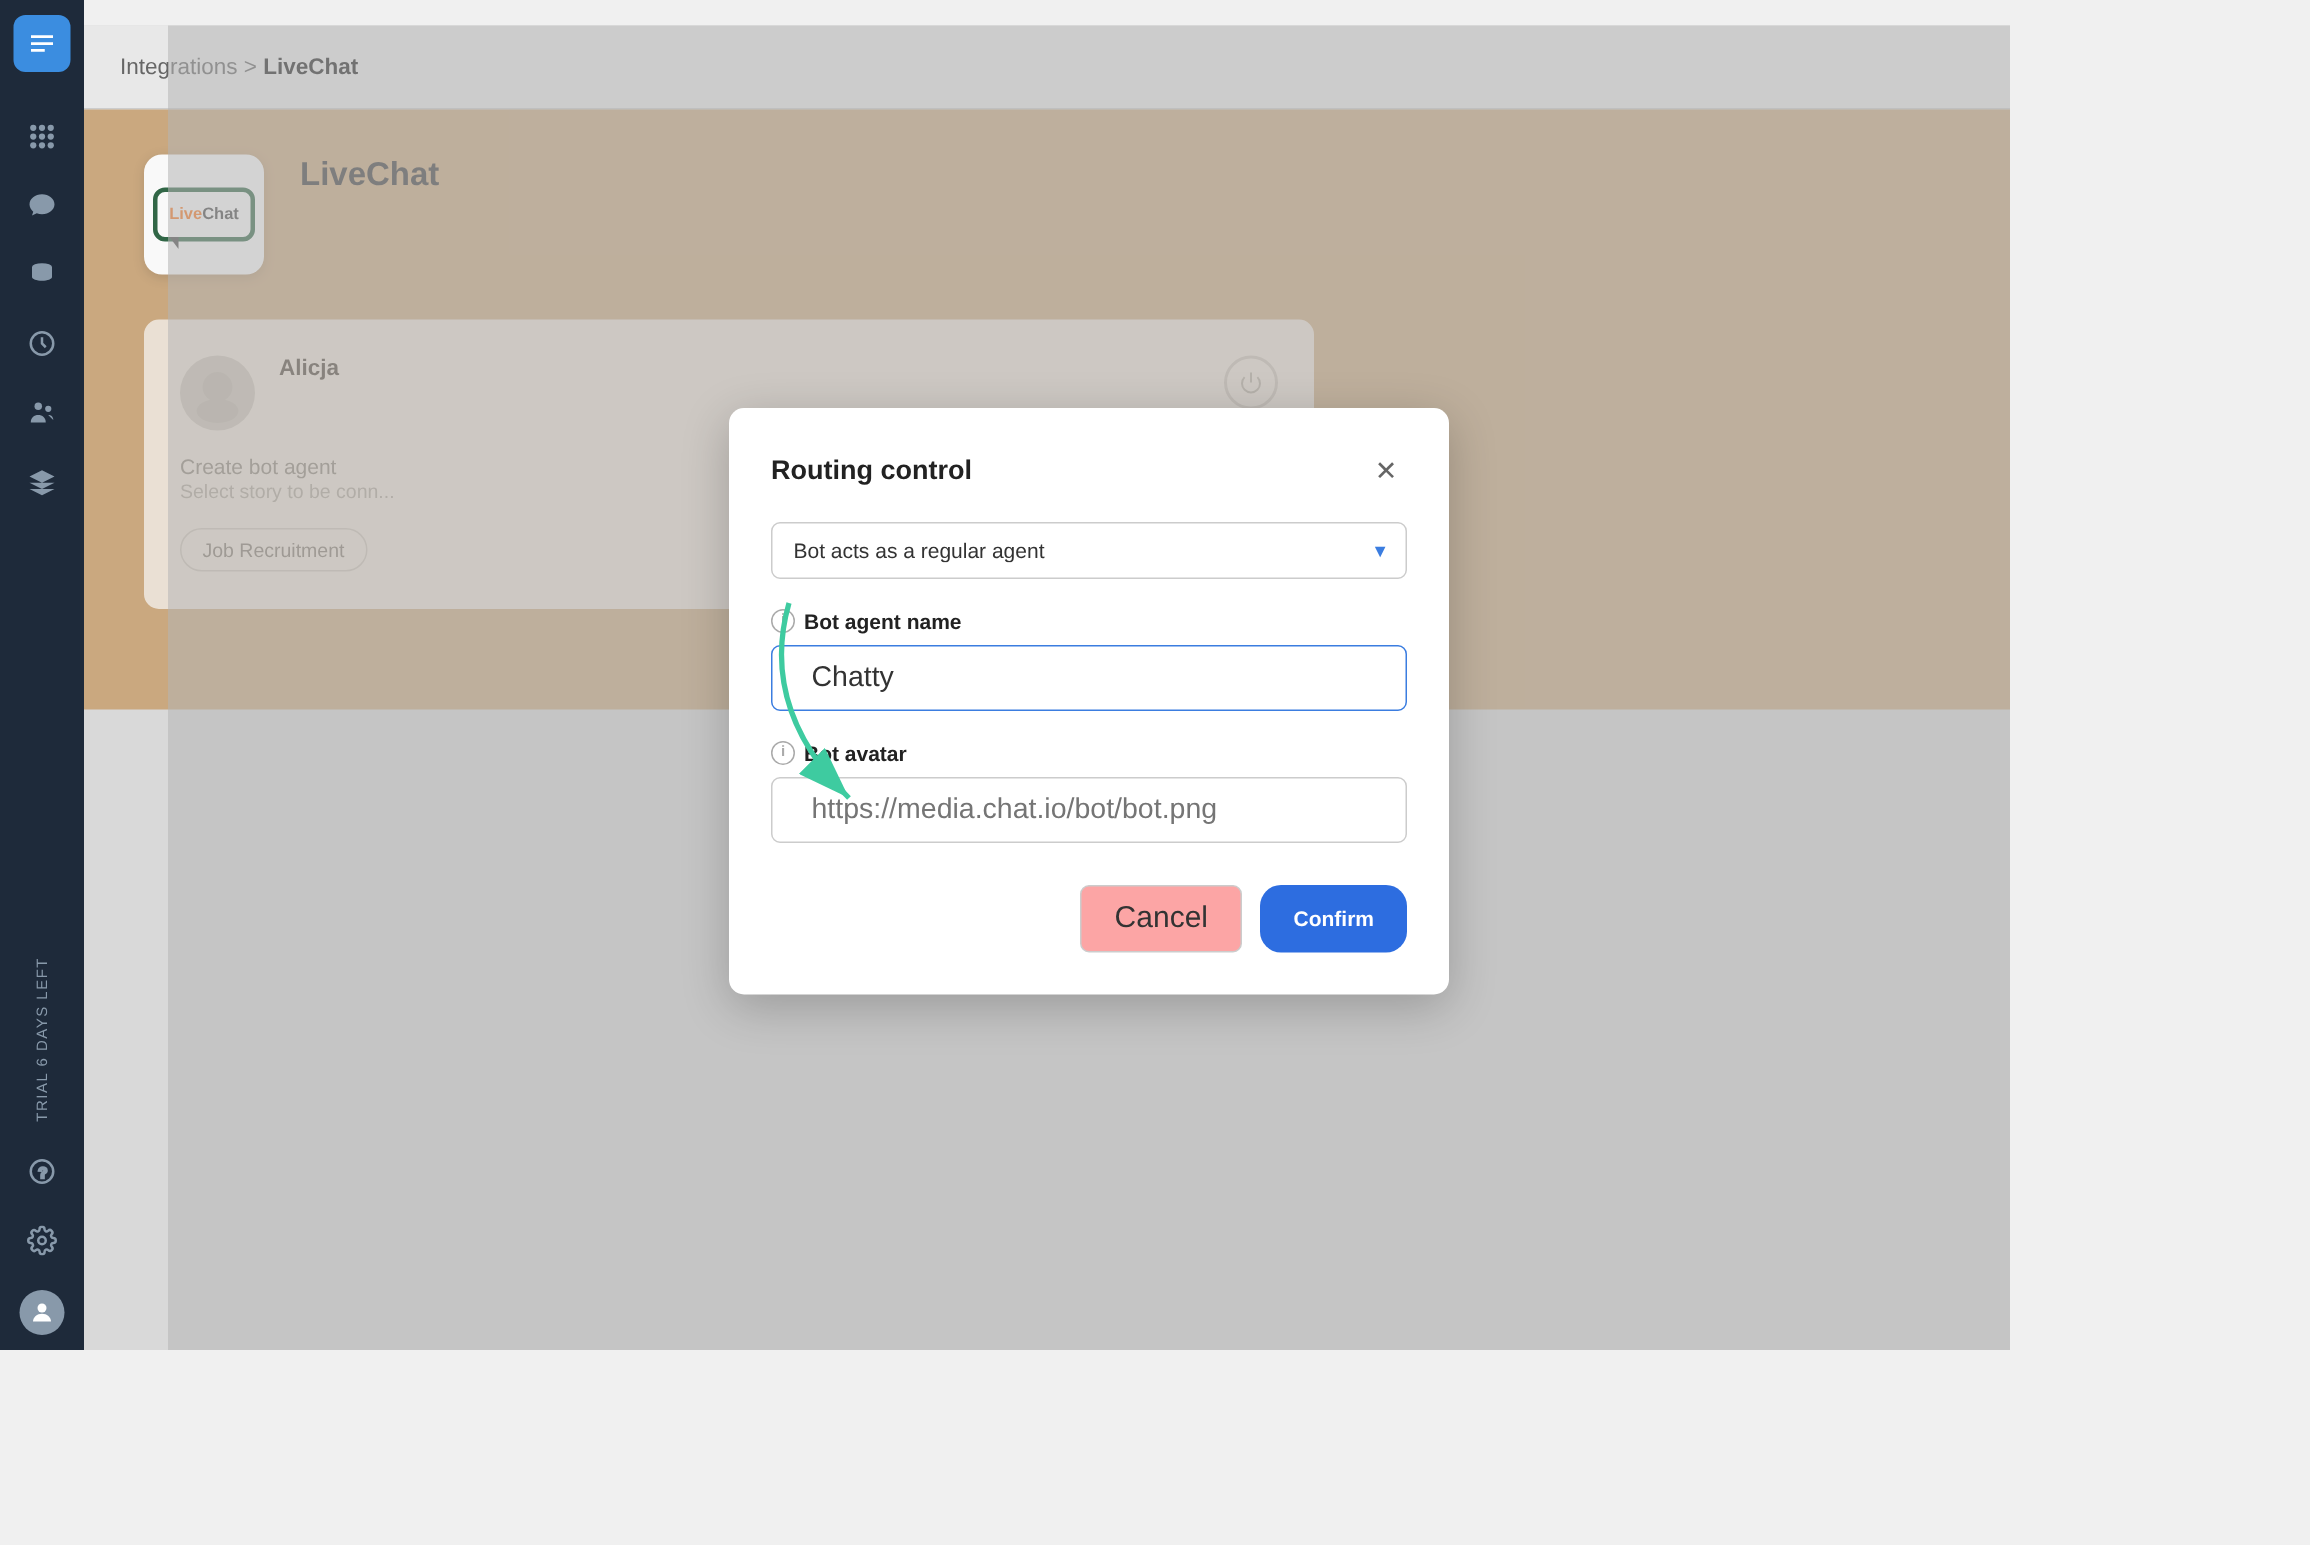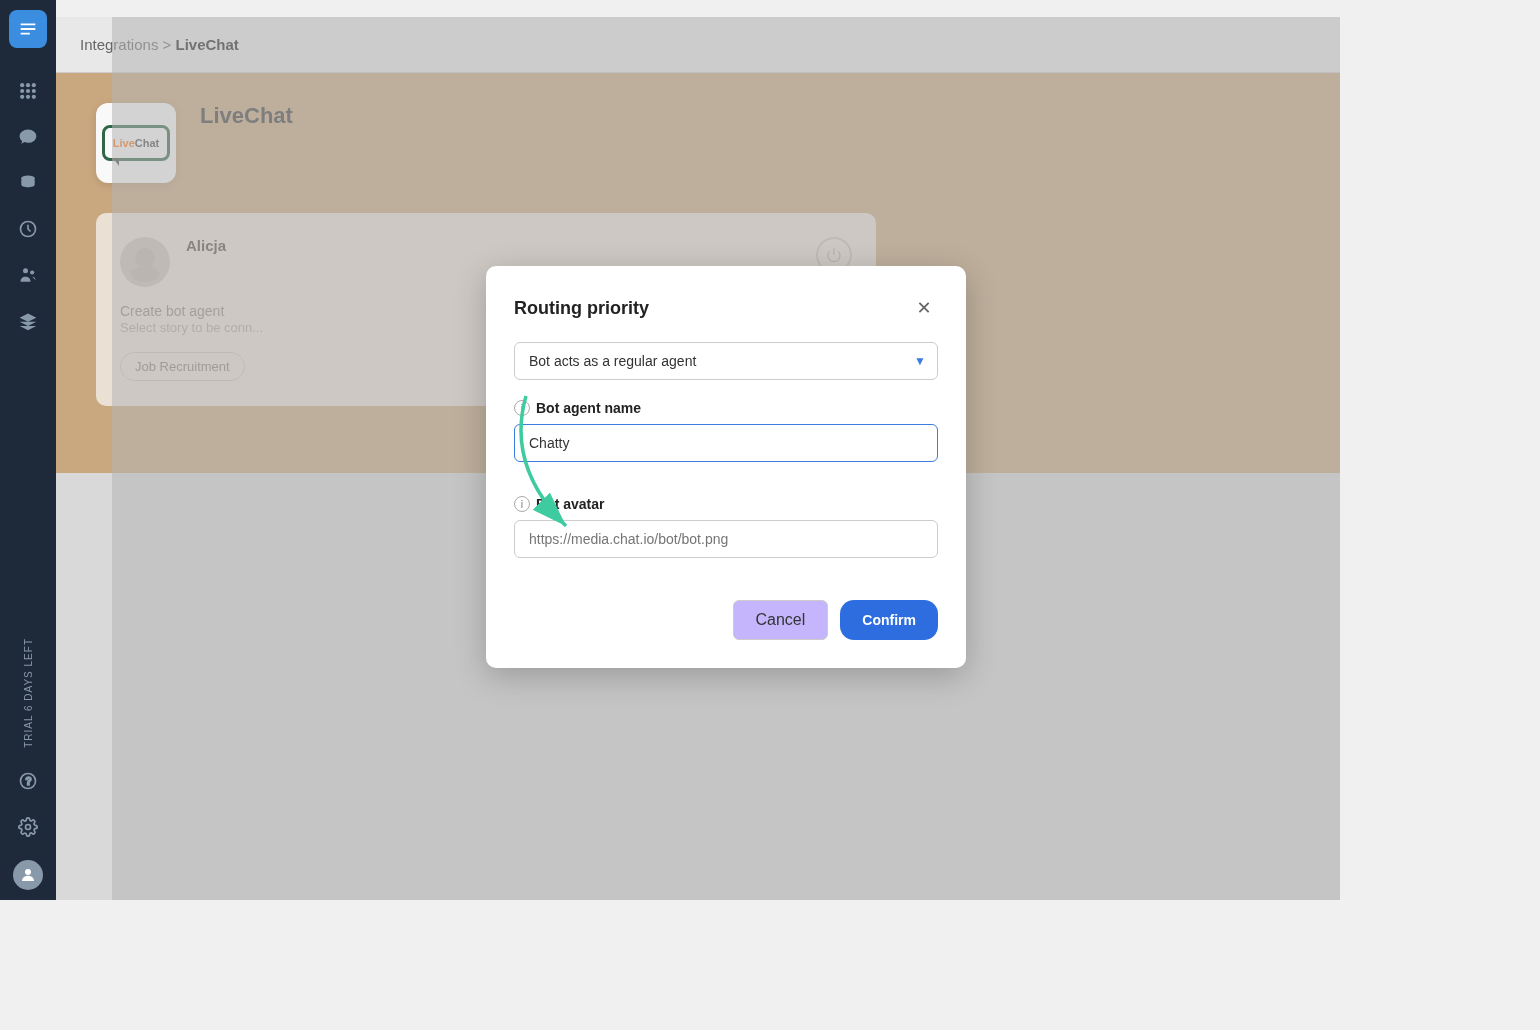--- a/index.html
+++ b/index.html
@@ -274,46 +274,46 @@
       border-radius: 50%;
       border: 1.5px solid #aaa;
       display: flex; align-items: center; justify-content: center;
       font-size: 10px;
       color: #aaa;
       font-weight: 700;
       flex-shrink: 0;
     }
     .text-input {
       width: 100%;
-      padding: 10px 14px;
+      padding: 10px 26px;
       border: 1.5px solid #3b7de0;
       border-radius: 6px;
-      font-size: 14px;
+      font-size: 19px;
       color: #333;
       outline: none;
-      margin-bottom: 34px;
+      margin-bottom: 20px;
     }
     .text-input.inactive {
       border-color: #ccc;
       color: #999;
     }
 
     
     .modal-footer {
       display: flex;
       justify-content: flex-end;
       gap: 12px;
       margin-top: 8px;
     }
     .btn-cancel {
       padding: 10px 22px;
       border: 1px solid #ccc;
       border-radius: 6px;
-      background: #c4b5fd;
-      font-size: 16px;
+      background: #fca5a5;
+      font-size: 20px;
       color: #333;
       cursor: pointer;
     }
     .btn-confirm {
       padding: 10px 22px;
       border: none;
       border-radius: 14px;
       background: #2d6de0;
       font-size: 14px;
       color: white;
@@ -452,21 +452,21 @@
         </div>
         <button style="margin-left:auto; padding:8px 18px; background:#3b7de0; color:white; border:none; border-radius:6px; font-size:13px; cursor:pointer;">...bot</button>
       </div>
     </div>
   </div>
 
   <div class="overlay">
 
     <div class="modal" style="position:relative;">
       <div class="modal-header">
-        <span class="modal-title">Routing priority</span>
+        <span class="modal-title">Routing control</span>
         <div class="modal-close">✕</div>
       </div>
 
       
       <div class="select-wrapper">
         <select class="select-field">
           <option>Bot acts as a regular agent</option>
           <option>Bot has higher priority</option>
           <option>Bot has lower priority</option>
         </select>

